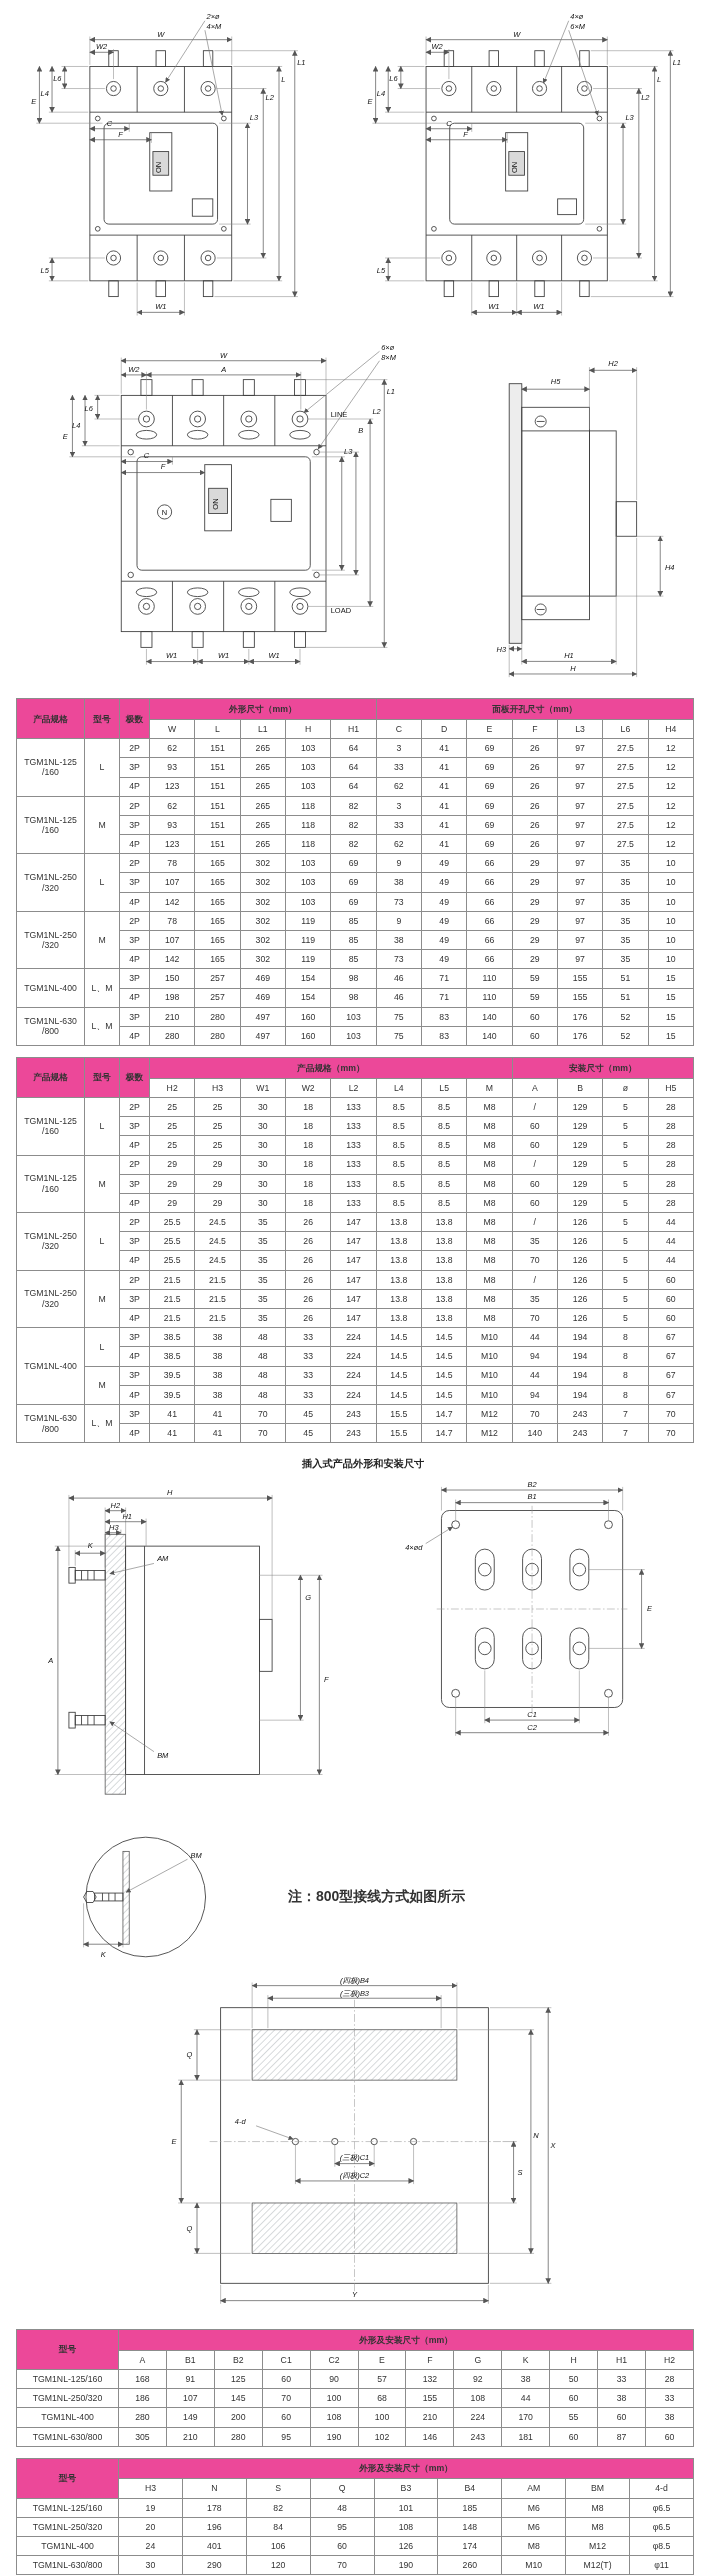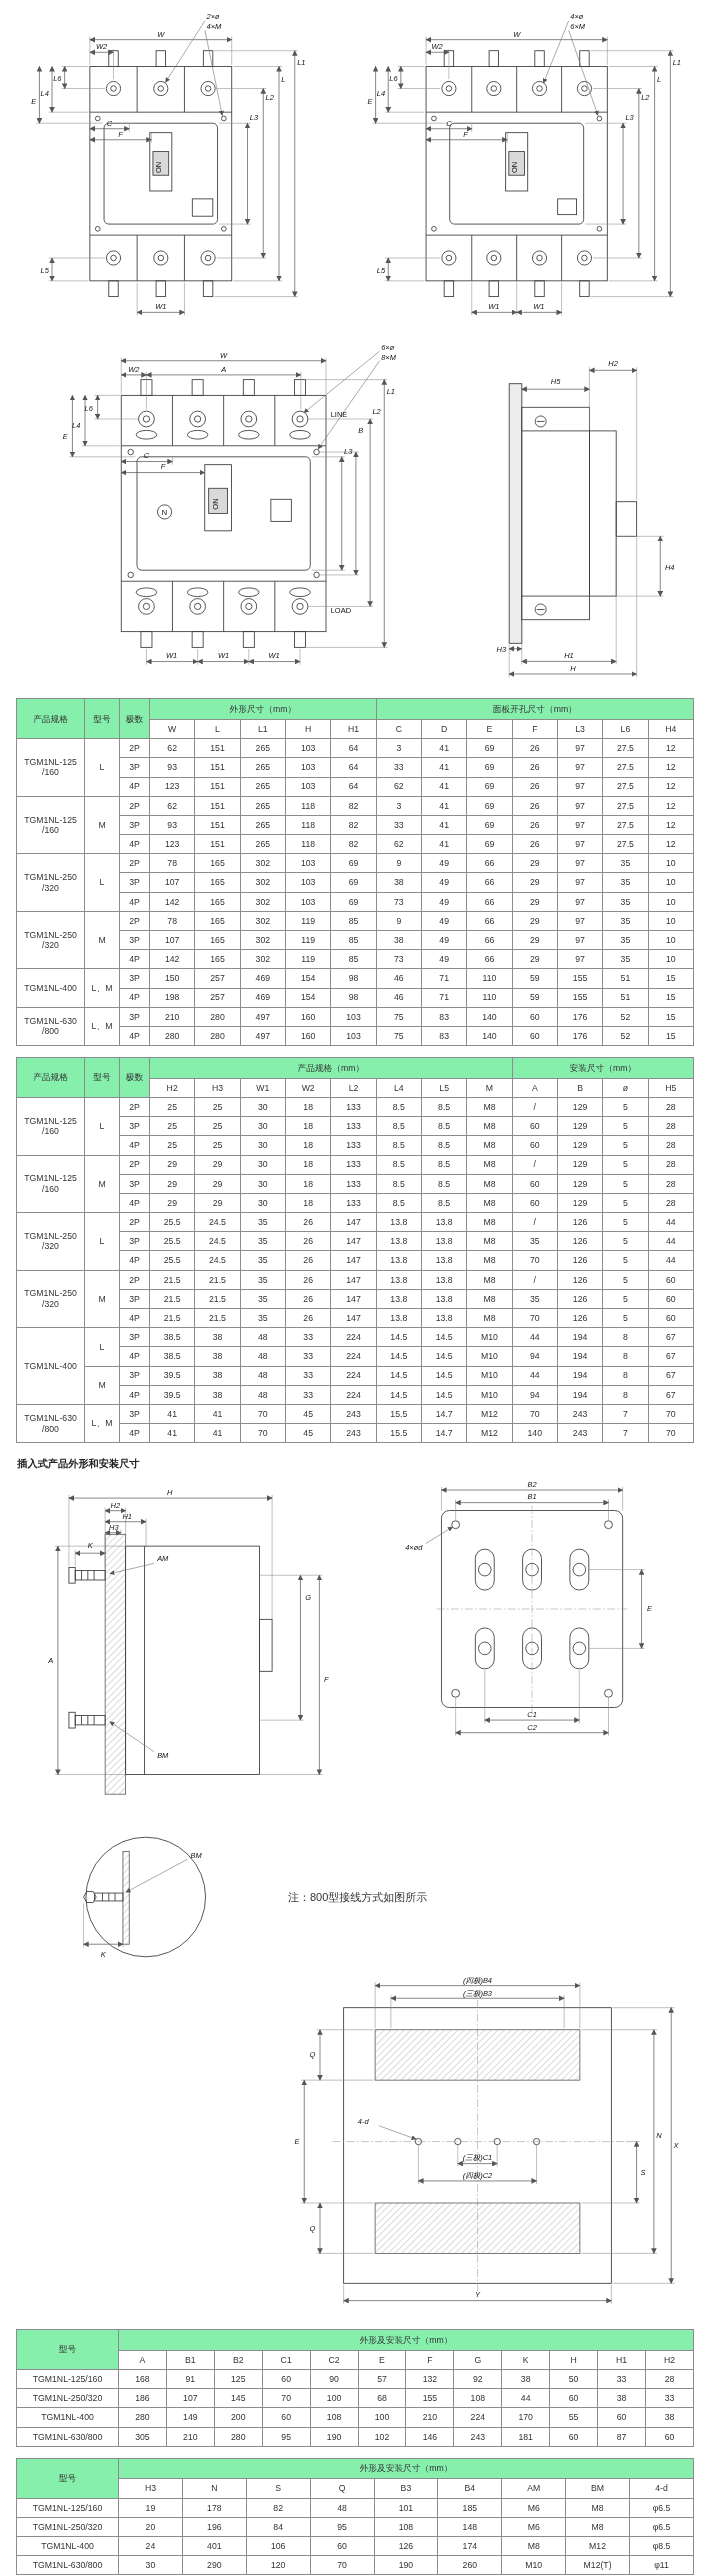--- a/index.html
+++ b/index.html
@@ -1,43 +1,43 @@
 <!DOCTYPE html>
 <html style="font-size:12.6px"><head>
 <meta charset="utf-8">
 <style>
   html,body{margin:0;padding:0;background:#fff;}
   .page{width:709px;height:2576px;background:#fff;position:relative;overflow:hidden;
         font-family:"Liberation Sans",sans-serif;color:#222;}
   .rowflex{display:flex;justify-content:space-between;align-items:flex-start;padding:0 11px;}
   .plugin-row{padding:0 39px;}
   .detail-row{padding-left:71px;display:flex;align-items:center;gap:36px;}
-  .template-row{justify-content:flex-end;text-decoration:underline;}
+  .template-row{justify-content:center;text-decoration:underline;}
   svg{display:block;}
   
   .ln{fill:none;stroke:#3c3c3c;stroke-width:1.1;}
   .ext{stroke:#8a8a8a;stroke-width:0.7;fill:none;}
   .dim{stroke:#555;stroke-width:0.9;fill:none;marker-start:url(#ae);marker-end:url(#ae);}
   .ldr{stroke:#777;stroke-width:0.8;fill:none;marker-end:url(#ae);}
   .ctr{stroke:#999;stroke-width:0.7;stroke-dasharray:10 3 2 3;fill:none;}
   .hatchf{fill:url(#hatch);stroke:#555;stroke-width:1;}
   .plate{fill:#ededed;stroke:#3c3c3c;stroke-width:1.1;}
   .handlef{fill:#d9d9d9;stroke:#3c3c3c;stroke-width:1.1;}
   text.t{font:italic 9.5px "Liberation Sans",sans-serif;fill:#111;}
   text.tc{font:9.5px "Liberation Sans",sans-serif;fill:#111;}
   .tm{text-anchor:middle;} .te{text-anchor:end;}
   
   table.dim-table{border-collapse:collapse;width:678px;margin:11px 16px 8px 16px;
                   table-layout:fixed;}
   table.dim-table th,table.dim-table td{border:0.8px solid #8c8c8c;font-size:8.7px;
       padding:0.8px 0.8px;text-align:center;white-space:pre-line;color:#333;height:16.6px;line-height:1.2;}
-  table.dim-table thead tr:first-child th{background:#86efac;font-weight:normal;height:18px;}
+  table.dim-table thead tr:first-child th{background:#ec4899;font-weight:bold;height:18px;}
   table.dim-table thead tr:nth-child(2) th{font-weight:normal;background:#fff;}
-  .section-heading{font-size:10.2px;font-weight:bold;color:#222;margin:14px 0 8px 17.3px;}
-  .note{font-size:11px;color:#333;}
+  .section-heading{font-size:10.2px;font-weight:bold;color:#222;margin:14px 0 8px 17.3px;text-align:center;}
+  .note{font-size:14px;color:#333;font-weight:bold;}
 </style>
 </head>
 <body>
 
 <div class="page">
 
   <svg width="0" height="0" style="position:absolute" aria-hidden="true">
     <defs>
       <marker id="ae" viewBox="0 0 10 10" refX="9" refY="5" markerWidth="8" markerHeight="8" orient="auto-start-reverse">
         <path d="M0,0 L10,5 L0,10 z" fill="#555"></path>

